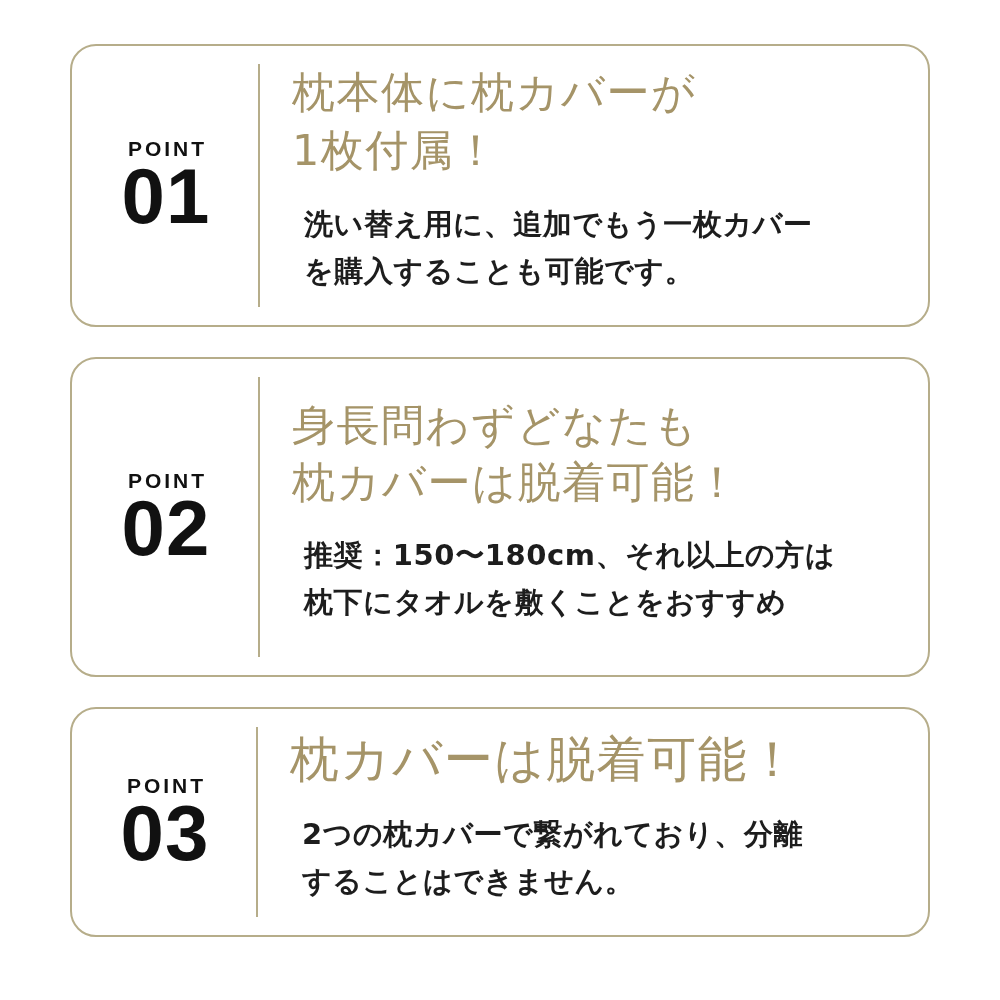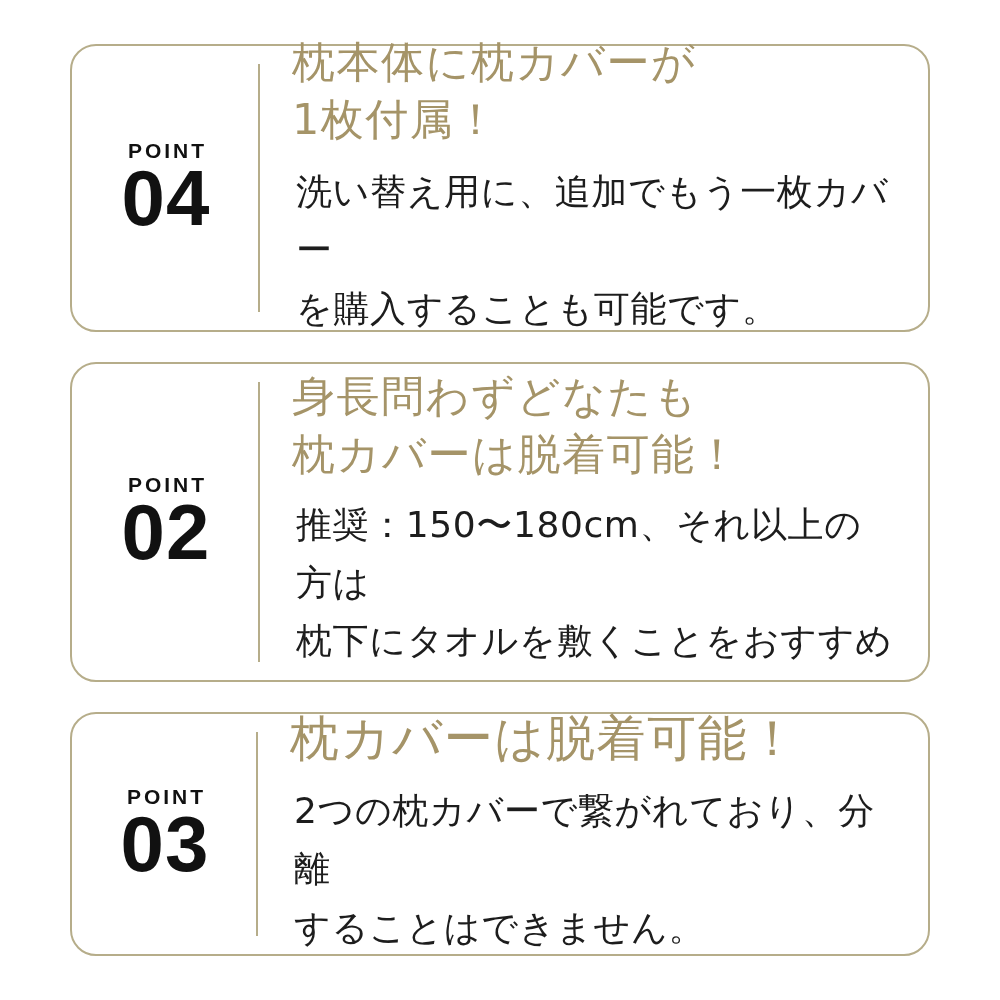--- a/index.html
+++ b/index.html
@@ -78,41 +78,42 @@
     font-size: 42px;
     line-height: 1.34;
     font-weight: 400;
     letter-spacing: 1.5px;
     margin: 0 0 8px 0;
     font-family: "DejaVu Sans", "Liberation Sans", sans-serif;
   }
   .headline .ln { display: block; }
   .body-text {
     color: #1d1d1d;
-    font-size: 36px;
+    font-size: 29px;
     line-height: 1.62;
     letter-spacing: 0.6px;
-    margin: 4px;
+    margin: 12px;
     font-family: "DejaVu Sans", "Liberation Sans", sans-serif;
+    font-weight: bold;
   }
   .body-text .ln { display: block; }
   .card-1 .headline { font-size: 43px; margin-bottom: 10px; }
   .card-2 .headline { font-size: 43px; margin-bottom: 8px; }
   .card-3 .headline { font-size: 49px; margin-bottom: 6px; }
   .card-3 .badge { flex: 0 0 166px; }
 </style>
 </head>
 <body>
 
 <div class="page">
 
   <div class="card card-1">
     <div class="badge">
       <div class="badge-word">POINT</div>
-      <div class="badge-num">04</div>
+      <div class="badge-num">01</div>
     </div>
     <div class="content">
       <h2 class="headline">
         <span class="ln">枕本体に枕カバーが</span>
         <span class="ln">1枚付属！</span>
       </h2>
       <p class="body-text">
         <span class="ln">洗い替え用に、追加でもう一枚カバー</span>
         <span class="ln">を購入することも可能です。</span>
       </p>

